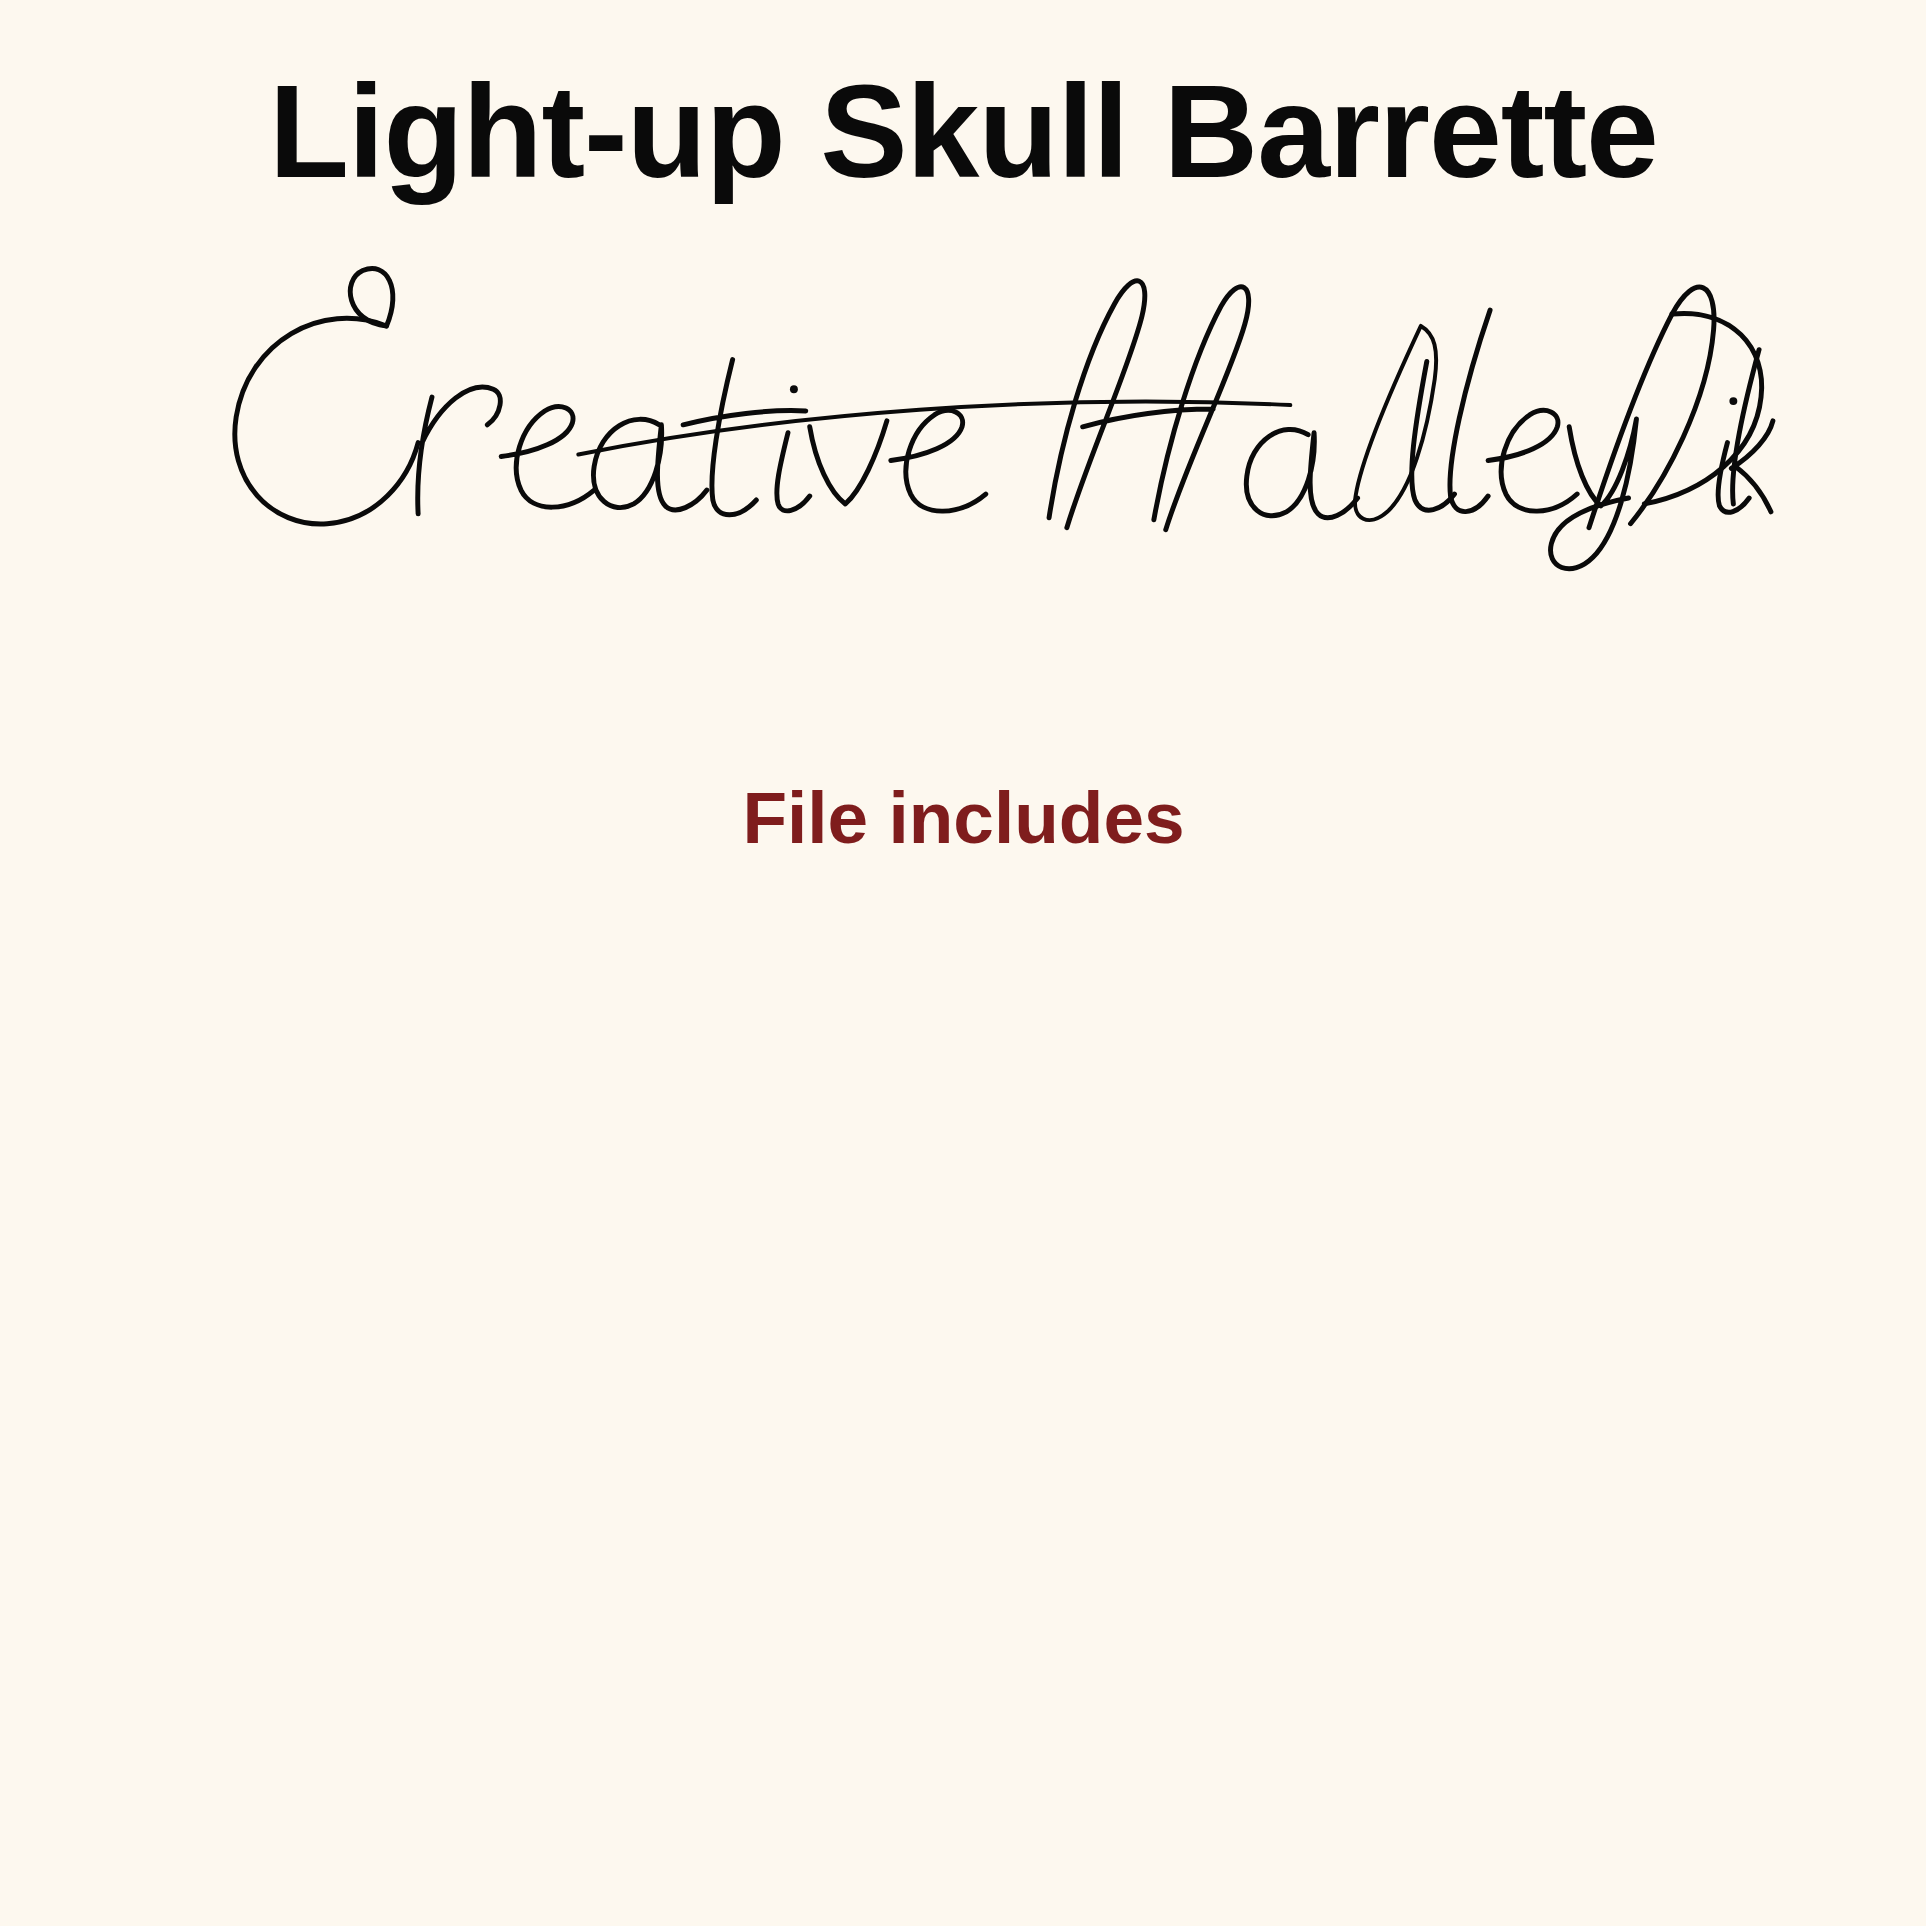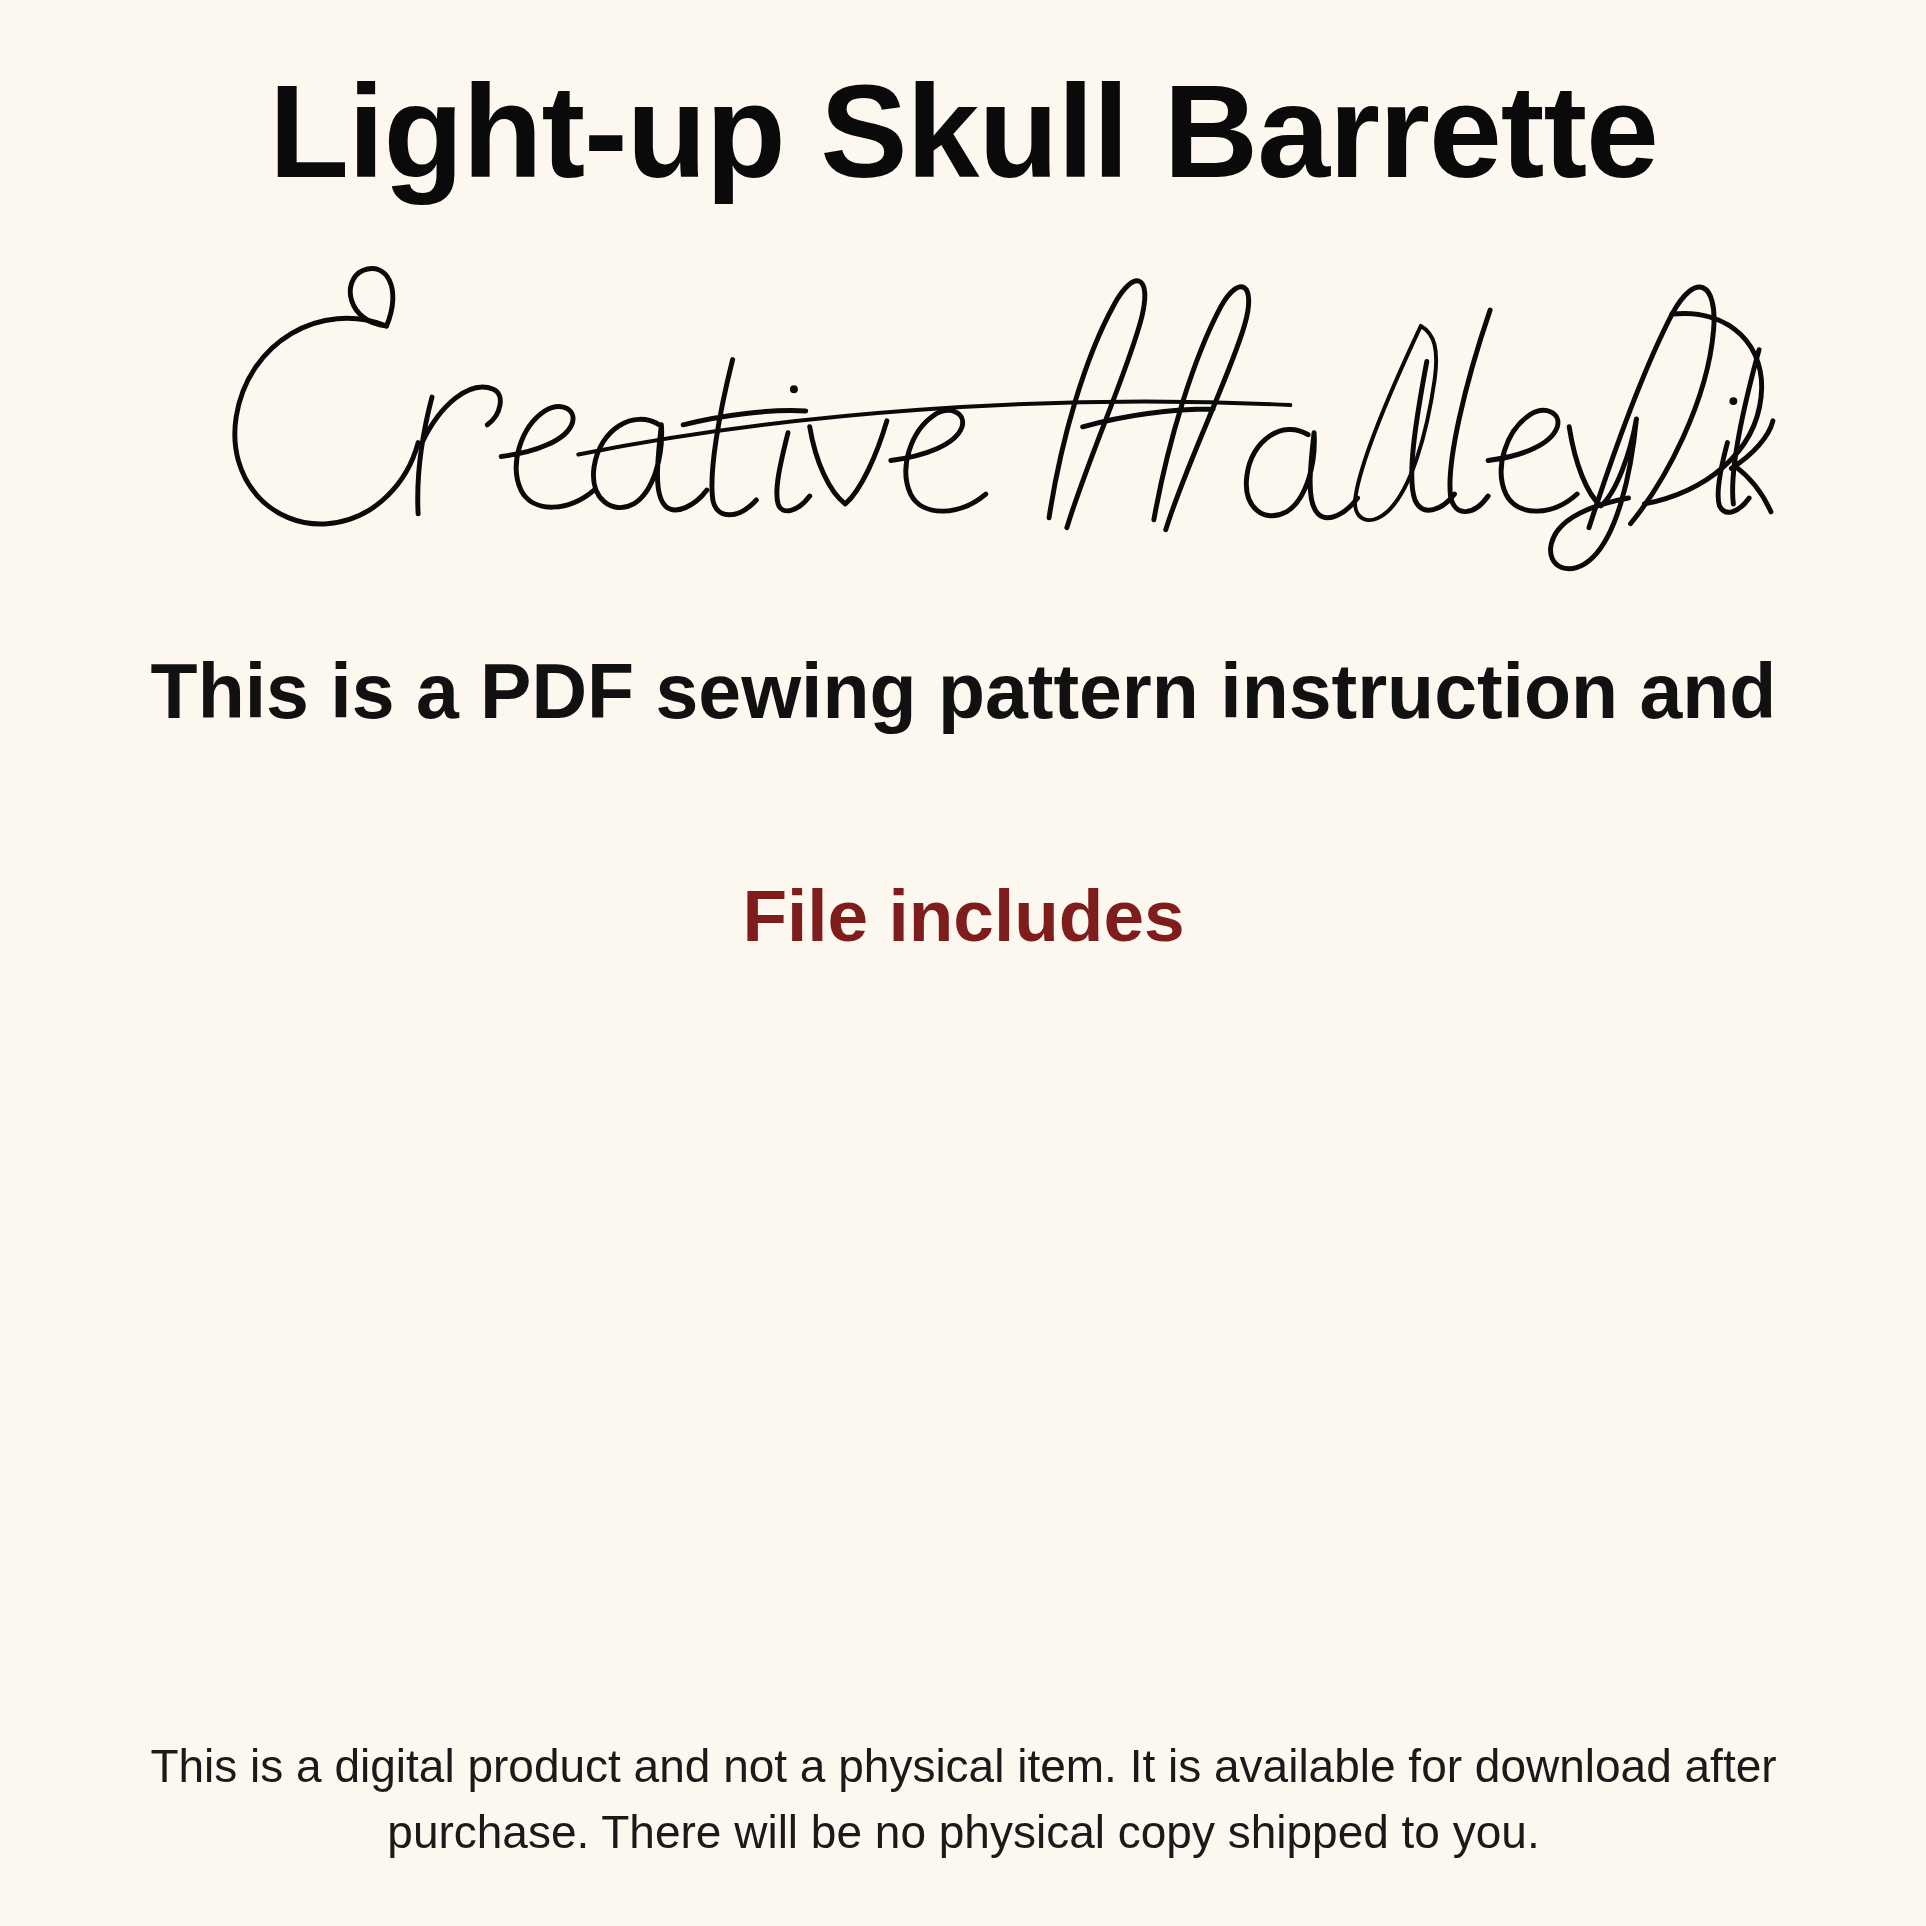--- a/index.html
+++ b/index.html
@@ -152,22 +152,20 @@
 
         <path d="M1592 214 C1584 244 1580 266 1584 278 C1590 290 1604 284 1614 270"></path>
         <circle cx="1598" cy="172" r="4" fill="#0a0a0a" stroke="none"></circle>
 
         <path d="M1624 120 C1606 186 1594 244 1598 276 M1596 240 C1618 226 1634 208 1638 192 M1600 238 C1616 250 1628 266 1636 284"></path>
       </g>
     </svg>
   </div>
 
   <div class="desc">
-    <div>This is a PDF sewing pattern instruction and</div>
   </div>
 
   <div class="includes-head">File includes</div>
 
 
-  <div class="footnote">This is a digital product and not a physical item.  It is available for download after purchase.  There will be no physical copy shipped to you.</div>
 
 </div>
 
 
 </body></html>

